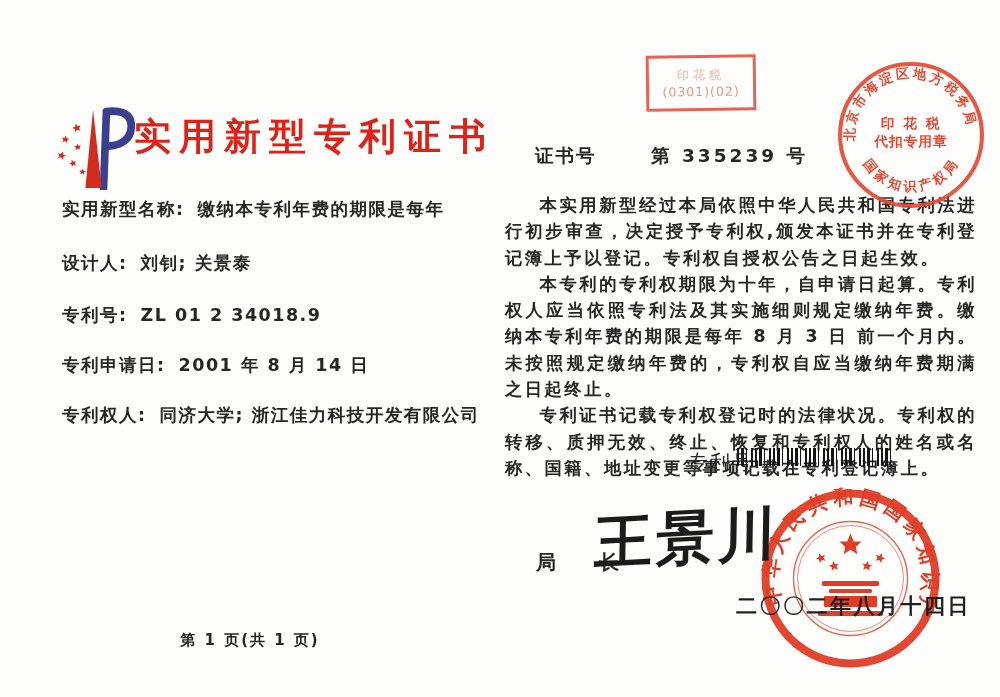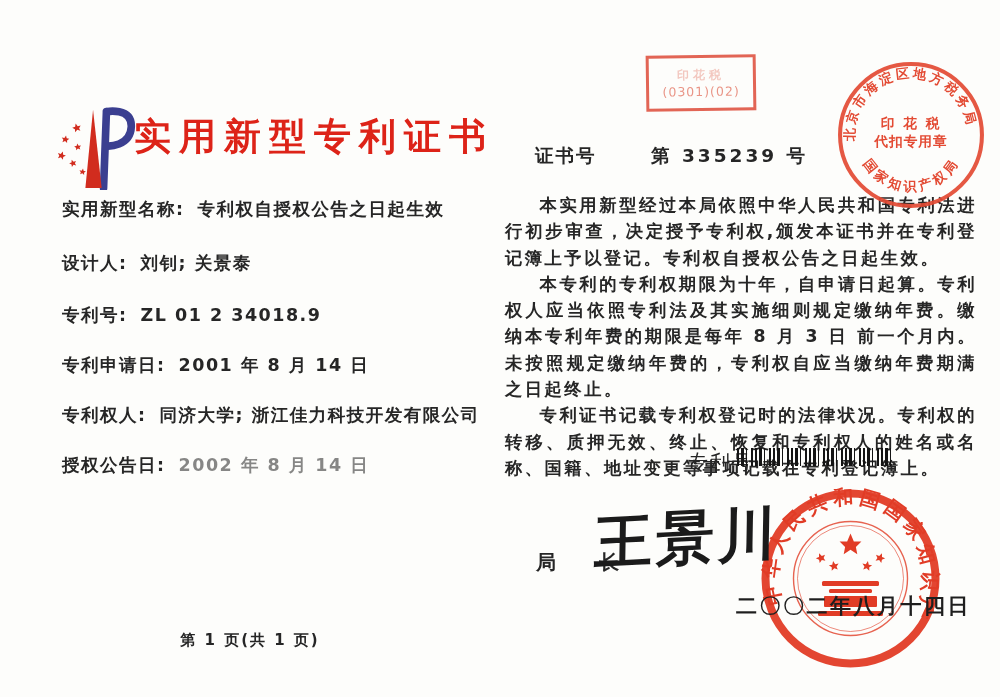--- a/index.html
+++ b/index.html
@@ -89,41 +89,37 @@
     <g>
       <path d="M52,88 C53,60 54,32 55,8 M55,8 C55,8 82,3 81,24 C80,45 56,44 56,44" stroke="#3b3f90" stroke-width="8" fill="none" stroke-linecap="round"></path>
       <polygon points="41,6 50,88 33,88" fill="#d12c1e"></polygon>
     </g>
   </svg>
 
   <div class="title">实用新型专利证书</div>
 
   <div class="field-row f0">
     <span class="lbl">实用新型名称:</span>
-    <span class="val">专利权自授权公告之日起生效</span>
+    <span class="val">缴纳本专利年费的期限是每年</span>
   </div>
   <div class="field-row f1">
     <span class="lbl">设计人:</span>
     <span class="val">刘钊; 关景泰</span>
   </div>
   <div class="field-row f2">
     <span class="lbl">专利号:</span>
     <span class="val">ZL 01 2 34018.9</span>
   </div>
   <div class="field-row f3">
     <span class="lbl">专利申请日:</span>
     <span class="val">2001 年 8 月 14 日</span>
   </div>
   <div class="field-row f4">
     <span class="lbl">专利权人:</span>
     <span class="val">同济大学; 浙江佳力科技开发有限公司</span>
-  </div>
-  <div class="field-row f5">
-    <span class="lbl">授权公告日:</span>
-    <span class="val faded">2002 年 8 月 14 日</span>
   </div>
 
   <div class="footer">第 1 页(共 1 页)</div>
 
   <div class="certno">
     <span>证书号</span>
     <span class="certval">第 335239 号</span>
   </div>
 
   <div class="body-text">

